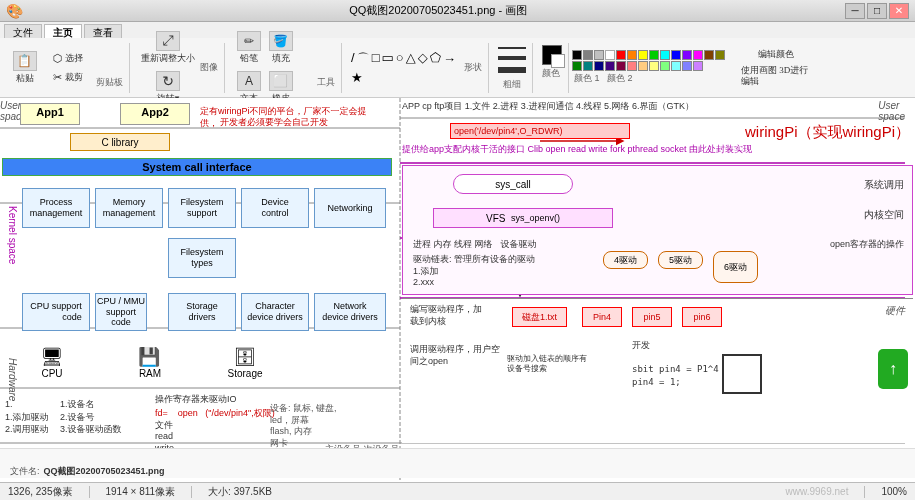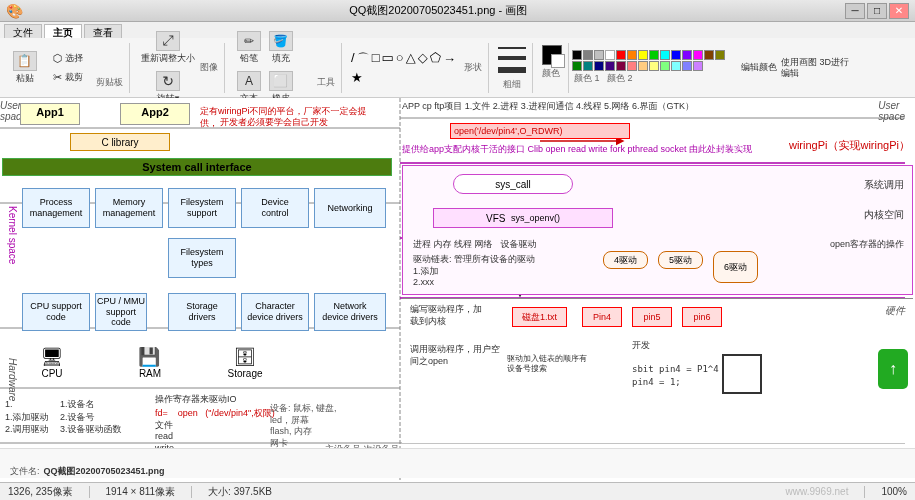--- a/index.html
+++ b/index.html
@@ -121,21 +121,21 @@
       border: 1px solid #999;
       padding: 2px 6px;
       font-size: 11px;
       font-weight: bold;
       text-align: center;
     }
 
     
     .syscall-bar {
       position: absolute;
-      background: #4d7c0f;
+      background: #3b82f6;
       border: 1px solid #44aa44;
       display: flex;
       align-items: center;
       justify-content: center;
       font-size: 11px;
       font-weight: bold;
     }
 
     
     .inner-box {
@@ -318,21 +318,21 @@
       <div class="color-swatch" style="background:#ffcc80;"></div>
       <div class="color-swatch" style="background:#ffff80;"></div>
       <div class="color-swatch" style="background:#80ff80;"></div>
       <div class="color-swatch" style="background:#80ffff;"></div>
       <div class="color-swatch" style="background:#8080ff;"></div>
       <div class="color-swatch" style="background:#cc80ff;"></div>
     </div>
     <div style="font-size:9px; color:#666; margin-left:2px;">颜色 1 &nbsp; 颜色 2</div>
   </div>
 
-  <div class="toolbar-group" style="flex-direction:row; font-size:9px; min-width:60px; justify-content:center; gap:4px;">
+  <div class="toolbar-group" style="flex-direction:column; font-size:9px; min-width:60px; justify-content:center; gap:4px;font-family:Liberation Serif, serif;">
     <div style="cursor:pointer; color:#333; font-size:9px;">编辑颜色</div>
     <div style="cursor:pointer; color:#333; font-size:9px; max-width:70px; line-height:1.2;">使用画图 3D进行编辑</div>
   </div>
 
 </div>
 
 <div id="canvas-area">
   <div id="diagram">
 
     <svg id="arrows-svg">
@@ -392,21 +392,21 @@
     <div style="position:absolute; left:0; top:108px; width:18px; font-size:10px; color:#aa00aa; writing-mode:vertical-rl; text-orientation:mixed;">Kernel space</div>
 
     <div class="inner-box" style="left:22px; top:90px; width:68px; height:40px; font-size:9px; text-align:center; line-height:1.2;">Process<br>management</div>
     <div class="inner-box" style="left:95px; top:90px; width:68px; height:40px; font-size:9px; text-align:center; line-height:1.2;">Memory<br>management</div>
     <div class="inner-box" style="left:168px; top:90px; width:68px; height:40px; font-size:9px; text-align:center; line-height:1.2;">Filesystem<br>support</div>
     <div class="inner-box" style="left:314px; top:90px; width:72px; height:40px; font-size:9px; text-align:center; line-height:1.2;">Networking</div>
     <div class="inner-box" style="left:241px; top:90px; width:68px; height:40px; font-size:9px; text-align:center; line-height:1.2;">Device<br>control</div>
 
     <div class="inner-box" style="left:168px; top:140px; width:68px; height:40px; font-size:9px; text-align:center; line-height:1.2;">Filesystem<br>types</div>
 
-    <div class="inner-box" style="left:22px; top:195px; width:68px; height:38px; font-size:9px; text-align:center; line-height:1.2;">CPU support<br>code</div>
+    <div class="inner-box" style="left:22px; top:195px; width:68px; height:38px; font-size:9px; text-align:right; line-height:1.2;">CPU support<br>code</div>
     <div class="inner-box" style="left:95px; top:195px; width:52px; height:38px; font-size:9px; text-align:center; line-height:1.2;">CPU / MMU<br>support code</div>
     <div class="inner-box" style="left:168px; top:195px; width:68px; height:38px; font-size:9px; text-align:center; line-height:1.2;">Storage<br>drivers</div>
     <div class="inner-box" style="left:241px; top:195px; width:68px; height:38px; font-size:9px; text-align:center; line-height:1.2;">Character<br>device drivers</div>
     <div class="inner-box" style="left:314px; top:195px; width:72px; height:38px; font-size:9px; text-align:center; line-height:1.2;">Network<br>device drivers</div>
 
     <div style="position:absolute; left:0; top:260px; width:18px; font-size:10px; color:#555; font-style:italic; writing-mode:vertical-rl;">Hardware</div>
 
     <div style="position:absolute; left:22px; top:248px; width:60px; text-align:center; font-size:10px;">
       <div style="font-size:18px;">🖥</div>
       <div>CPU</div>
@@ -448,21 +448,21 @@
     <div style="position:absolute; left:325px; top:345px; font-size:9px; color:#555;">主设备号 次设备号</div>
 
     <div style="position:absolute; left:402px; top:2px; right:2px; font-size:9px; color:#333; white-space:nowrap; overflow:hidden;">APP  cp  ftp项目   1.文件 2.进程 3.进程间通信 4.线程 5.网络   6.界面（GTK）</div>
 
     <div style="position:absolute; right:10px; top:2px; font-size:10px; color:#555; font-style:italic;">User<br>space</div>
 
     <div style="position:absolute; left:450px; top:25px; width:180px; height:16px; background:#ffcccc; border:1px solid red; font-size:9px; display:flex; align-items:center; padding:0 3px; color:#cc0000;">
       <span>open('/dev/pin4',O_RDWR)</span>
     </div>
 
-    <div style="position:absolute; right:5px; top:40px; font-size:11px; color:#cc0000;text-align:center;">wiringPi（实现wiringPi）</div>
+    <div style="position:absolute; right:5px; top:25px; font-size:15px; color:#cc0000;text-align:center;">wiringPi（实现wiringPi）</div>
 
     <div style="position:absolute; left:402px; top:46px; right:2px; font-size:9px; color:#aa00aa; line-height:1.3;">提供给app支配内核干活的接口  Clib  open read write fork pthread socket 由此处封装实现</div>
 
     <div style="position:absolute; left:402px; top:67px; right:2px; height:130px; border:1.5px solid #cc44cc; background:#fff8ff;">
 
       <div style="position:absolute; left:50px; top:8px; width:120px; height:20px; border:1.5px solid #cc44cc; border-radius:10px; background:#fff; display:flex; align-items:center; justify-content:center; font-size:10px;">
         <span>sys_call</span>
       </div>
 
       <div style="position:absolute; right:8px; top:12px; font-size:10px; color:#333;">系统调用</div>

